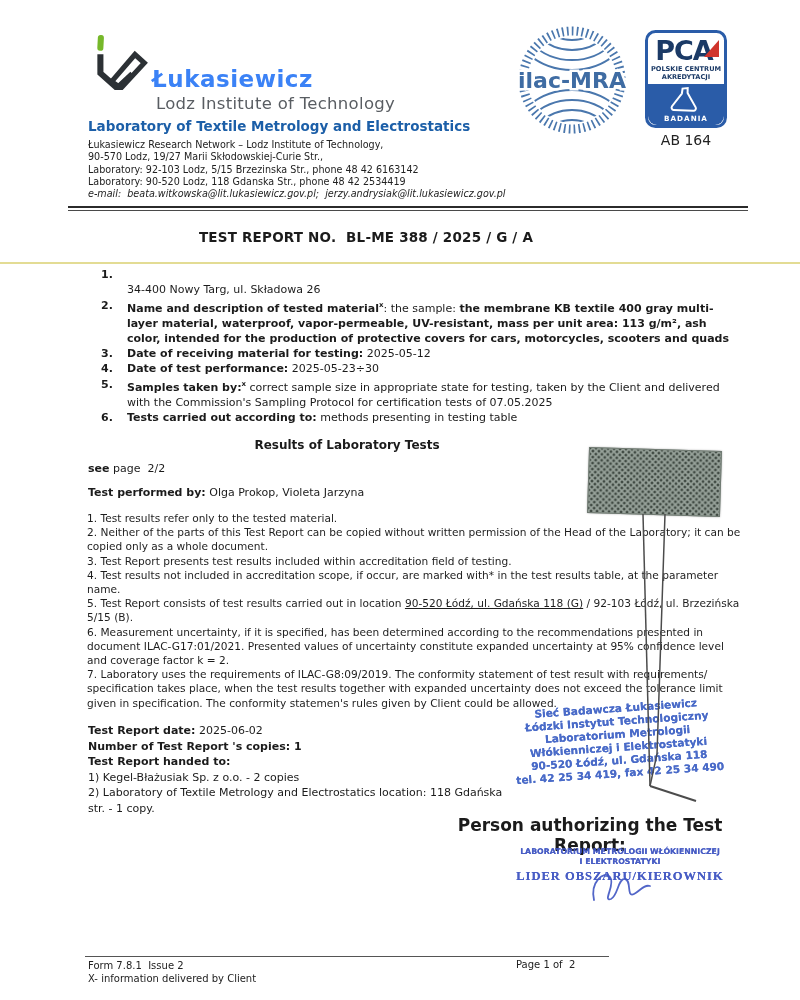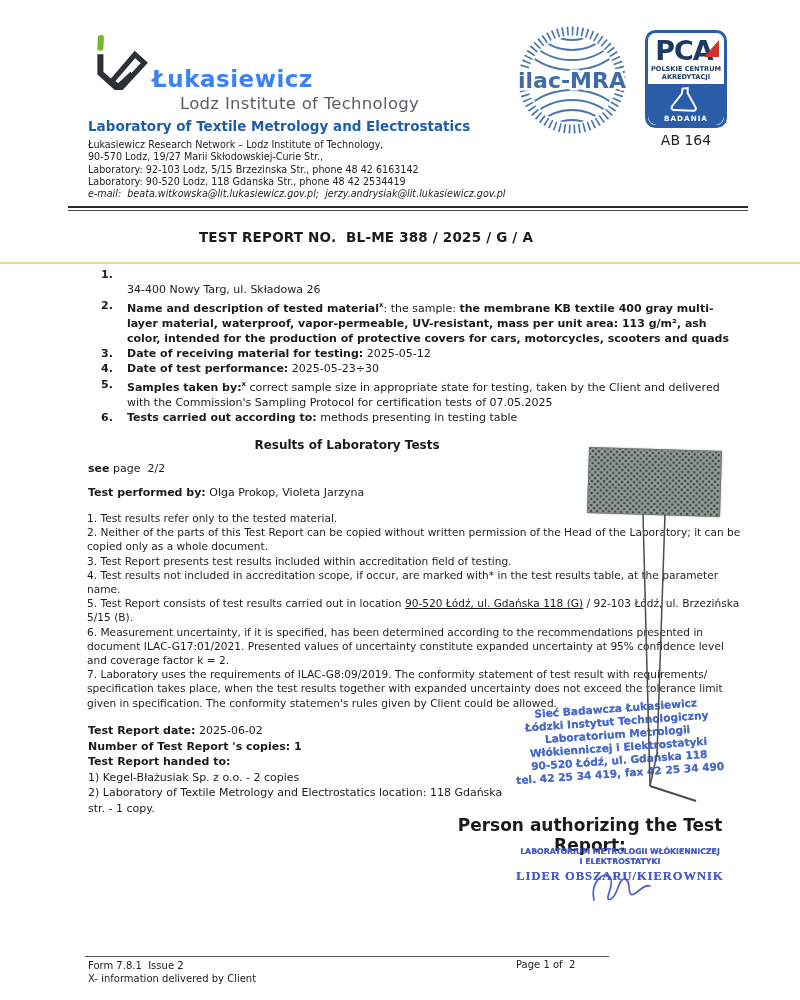--- a/index.html
+++ b/index.html
@@ -72,21 +72,21 @@
 <body>
 
 <div class="page">
 
   <svg class="abs" style="left:92px;top:34px;" width="56" height="56" viewBox="0 0 60 60">
     <rect x="6" y="1" width="6.5" height="17" rx="3" fill="#76b82a" transform="rotate(3 9 9)"></rect>
     <path d="M9,25 L9,42 L27,58 L41,45" fill="none" stroke="#2c3135" stroke-width="6.5" stroke-linecap="square"></path>
     <path d="M21,51 L46,22 L56,31 L31,58 Z" fill="none" stroke="#2c3135" stroke-width="5.5" stroke-linejoin="miter"></path>
   </svg>
   <div class="abs brand" style="left:152px;top:66px;">Łukasiewicz</div>
-  <div class="abs brand-sub" style="left:156px;top:94px;margin-left:24px;">Lodz Institute of Technology</div>
+  <div class="abs brand-sub" style="left:156px;top:94px;">Lodz Institute of Technology</div>
 
   <svg class="abs" style="left:516px;top:24px;" width="112" height="112" viewBox="0 0 112 112">
     <defs>
         <clipPath id="ilacClip">
           <circle cx="56" cy="56" r="43"></circle>
         </clipPath>
       </defs>
     <circle cx="56" cy="56" r="49" fill="none" stroke="#4a77ad" stroke-width="9" stroke-dasharray="1.7,3.2"></circle>
     <g clip-path="url(#ilacClip)" stroke="#4a77ad" stroke-width="1.8" fill="none">
       <circle cx="56" cy="-22" r="38"></circle>

